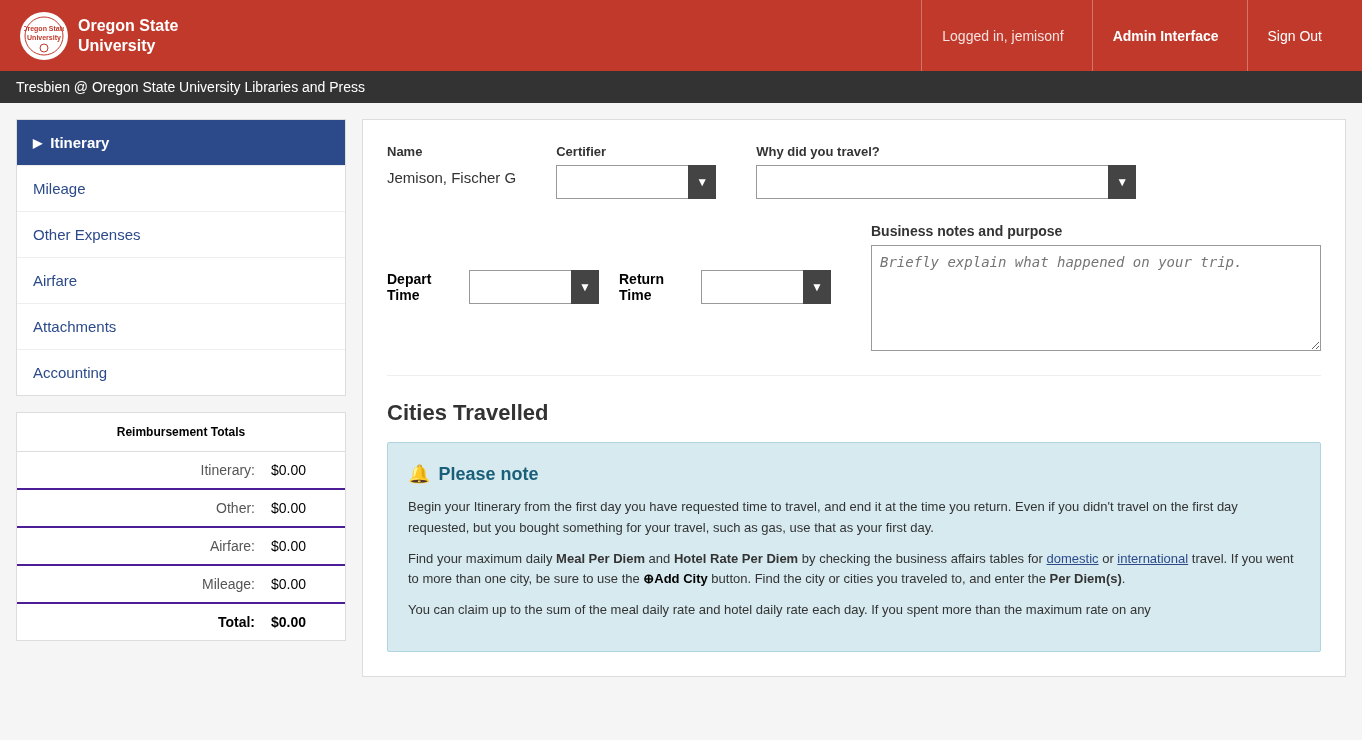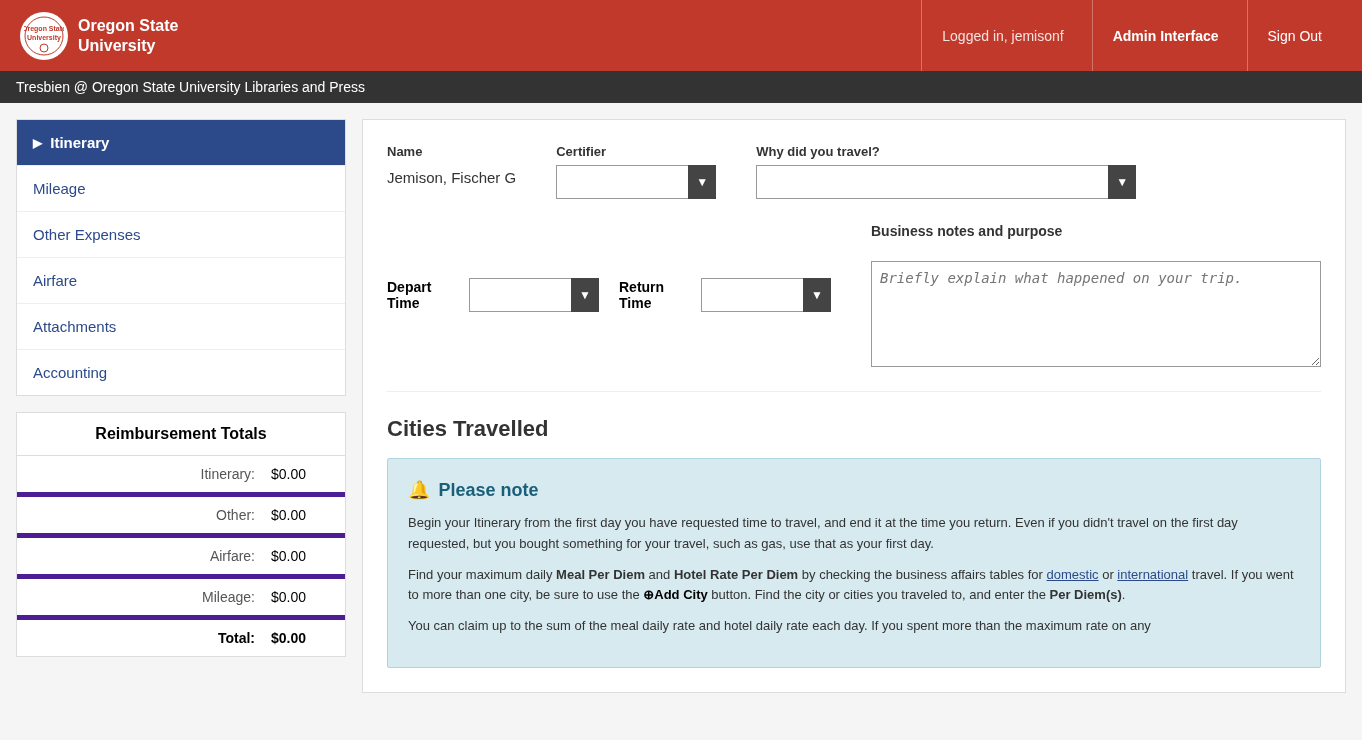--- a/index.html
+++ b/index.html
@@ -107,29 +107,29 @@
     .arrow-icon { font-size: 12px; }
 
     
     .totals-box {
       background: white;
       border: 1px solid #ddd;
     }
     .totals-title {
       text-align: center;
       padding: 12px;
-      font-size: 16px;
+      font-size: 12px;
       font-weight: bold;
       border-bottom: 1px solid #ddd;
     }
     .totals-row {
       display: flex;
       justify-content: space-between;
       padding: 10px 20px;
-      border-bottom: 5px solid #4c1d95;
+      border-bottom: 2px solid #4c1d95;
       font-size: 14px;
     }
     .totals-row:last-child { border-bottom: none; }
     .totals-row .label { color: #555; text-align: right; flex: 1; }
     .totals-row .value { min-width: 70px; text-align: left; padding-left: 16px; }
     .totals-row.total-row .label { font-weight: bold; color: #000; }
     .totals-row.total-row .value { font-weight: bold; }
 
     
     .main-content {
@@ -201,21 +201,21 @@
       gap: 12px;
     }
     .depart-label { font-weight: bold; font-size: 14px; min-width: 70px; }
 
     
     .business-notes-section {
       flex: 1;
       min-width: 400px;
       display: flex;
       flex-direction: column;
-      gap: 22px;
+      gap: 6px;
     }
     .business-notes-label {
       font-size: 14px;
       font-weight: bold;
       color: #333;
     }
     .business-notes-textarea {
       width: 100%;
       height: 106px;
       border: 1px solid #999;

